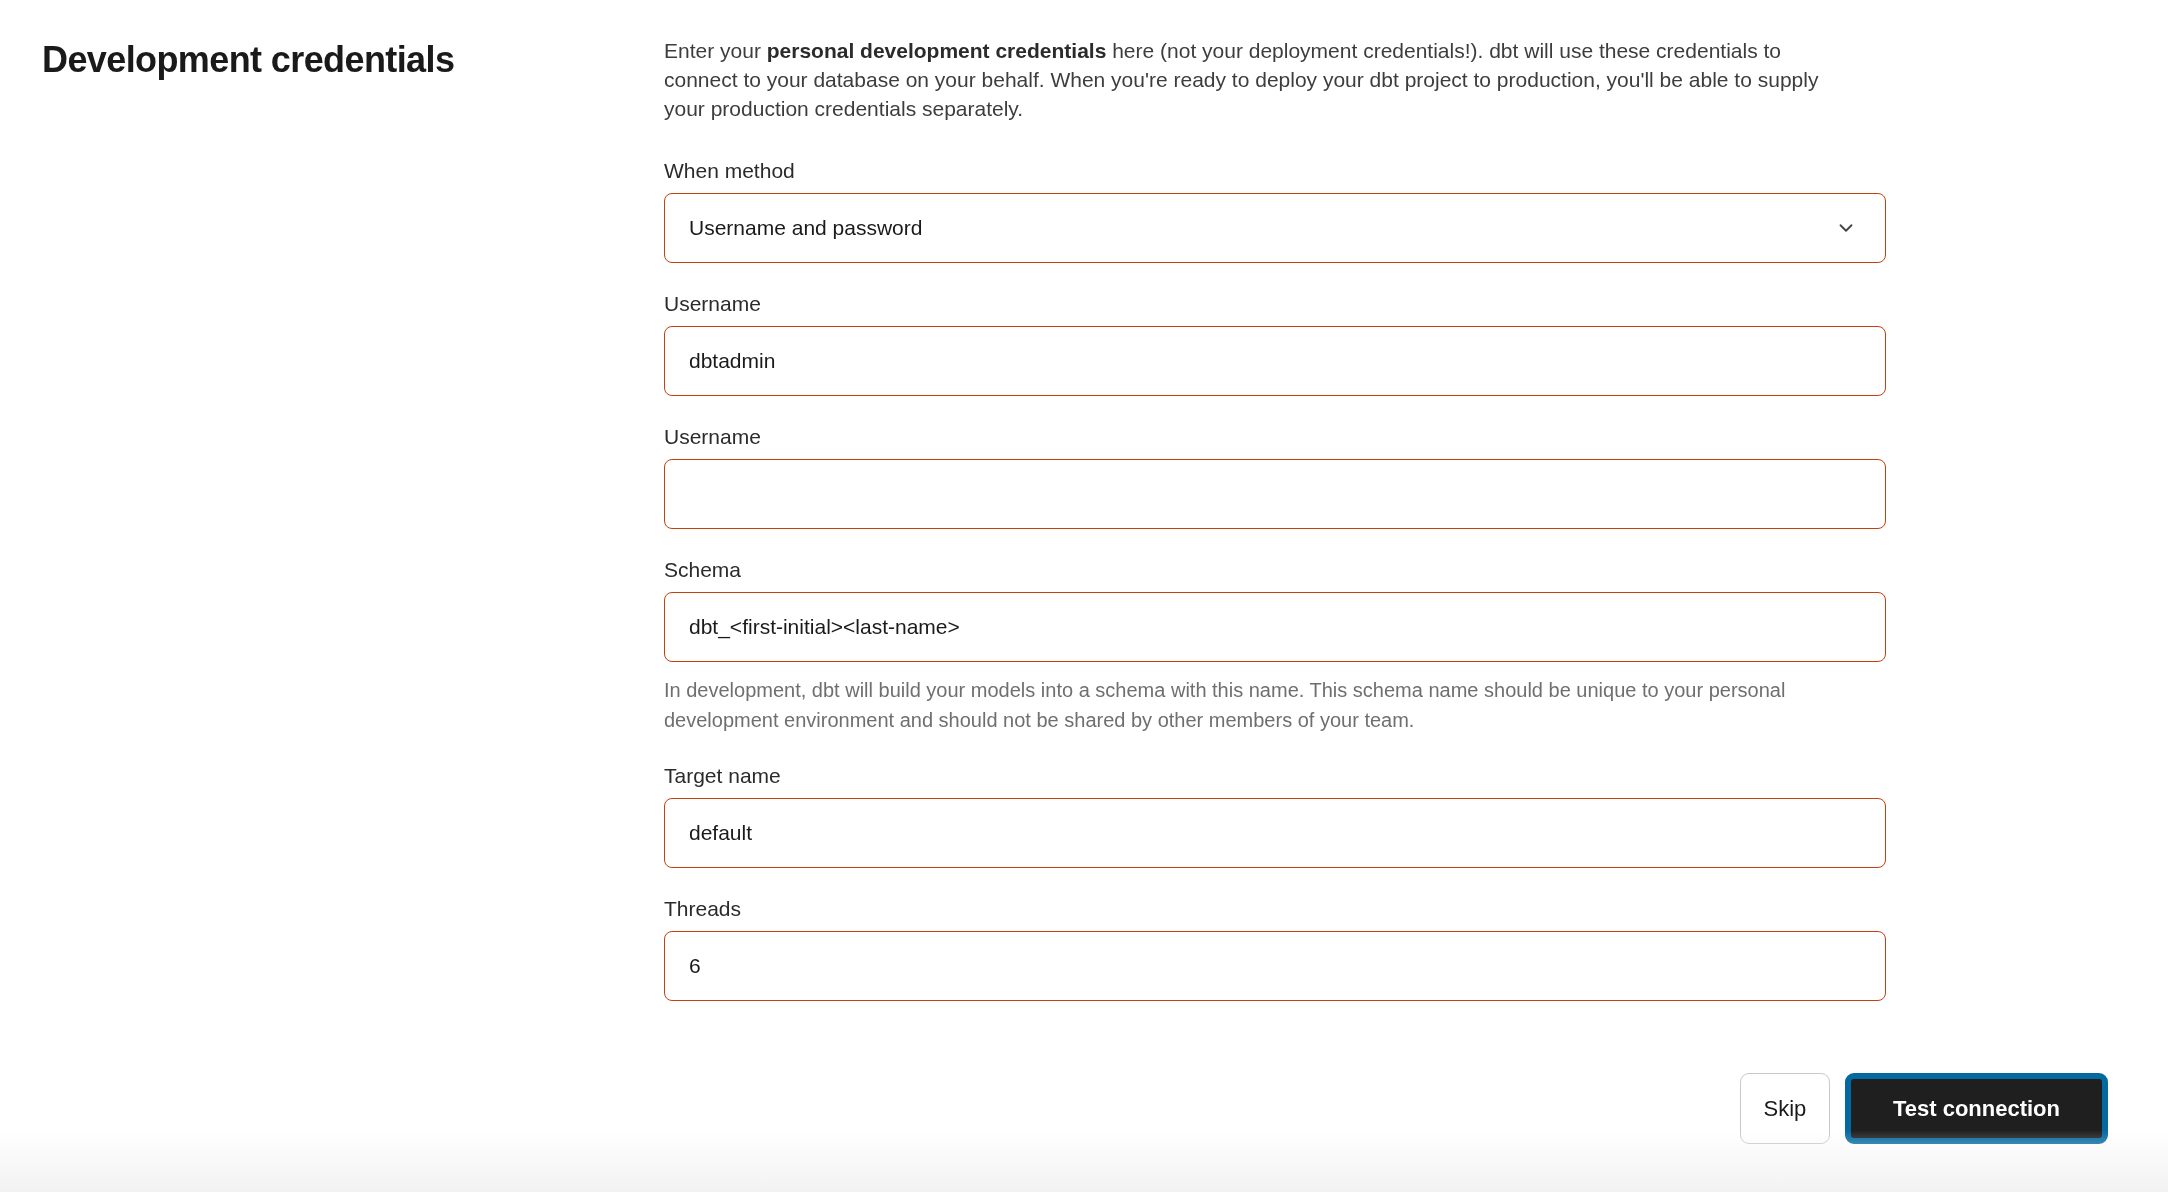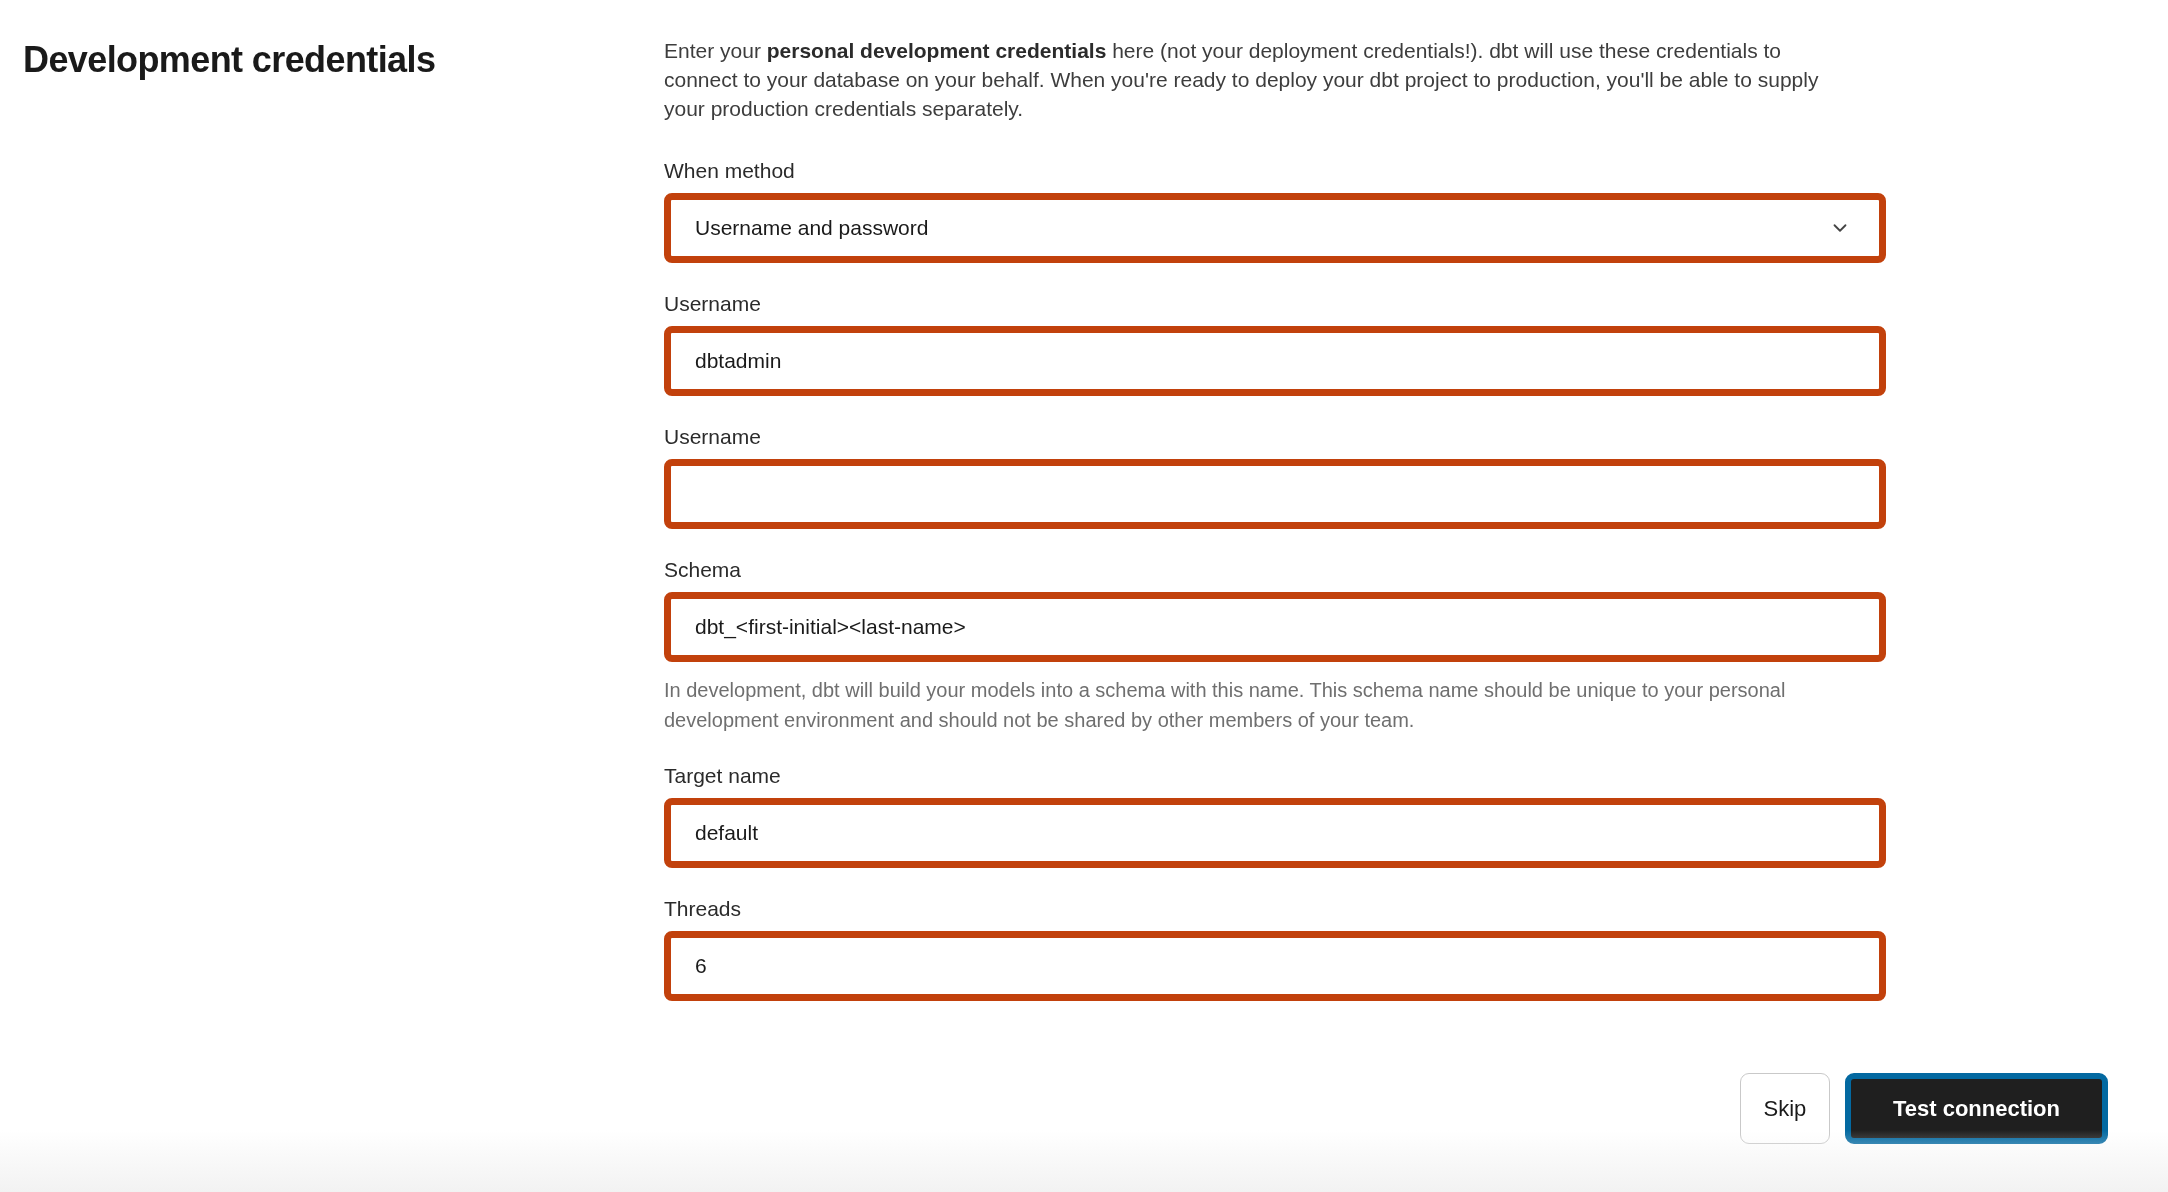--- a/index.html
+++ b/index.html
@@ -9,21 +9,21 @@
     font-family: "Liberation Sans", sans-serif;
     overflow: hidden;
   }
   .page {
     position: relative;
     width: 2168px; height: 1192px;
     display: flex;
   }
   .left-col {
     width: 664px;
-    padding: 40px 0 0 23px;
+    padding: 40px 0 0 42px;
     flex-shrink: 0;
   }
   .page-title {
     font-size: 36px;
     font-weight: 700;
     letter-spacing: -0.6px;
     color: #1a1a1a;
     line-height: 1.1;
   }
   .right-col {
@@ -42,21 +42,21 @@
   .field-label {
     display: block;
     font-size: 21px;
     font-weight: 500;
     color: #2b2b2b;
     margin-bottom: 10px;
   }
   .text-input, .select-box {
     width: 1222px;
     height: 70px;
-    border: 7px solid #c2410c;
+    border: 1px solid #c2410c;
     border-radius: 8px;
     background: #ffffff;
     font-family: "Liberation Sans", sans-serif;
     font-size: 21px;
     color: #1a1a1a;
     padding: 0 24px;
     outline: none;
   }
   .select-box {
     display: flex;

